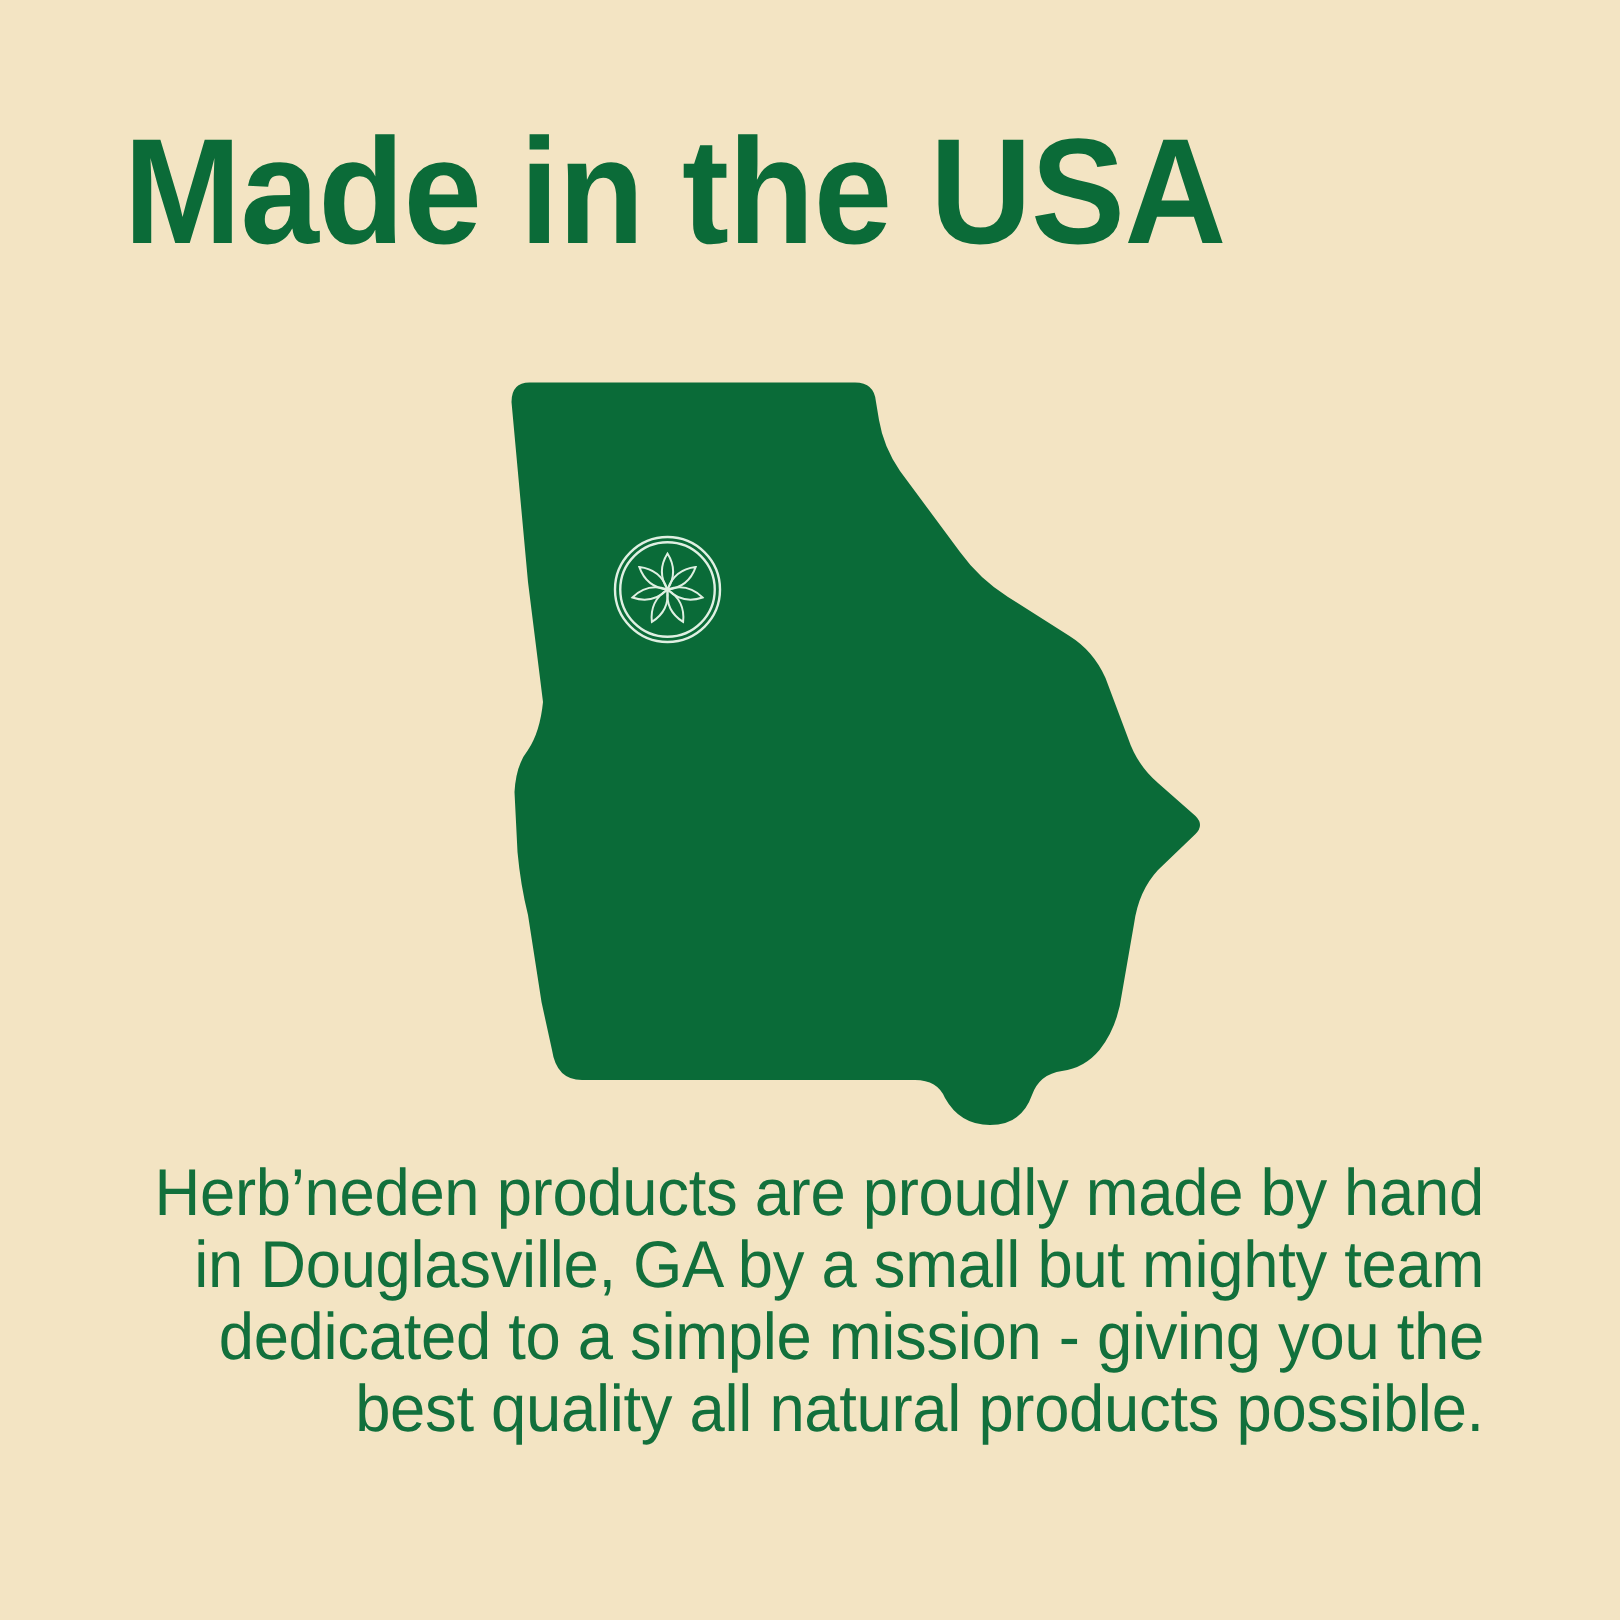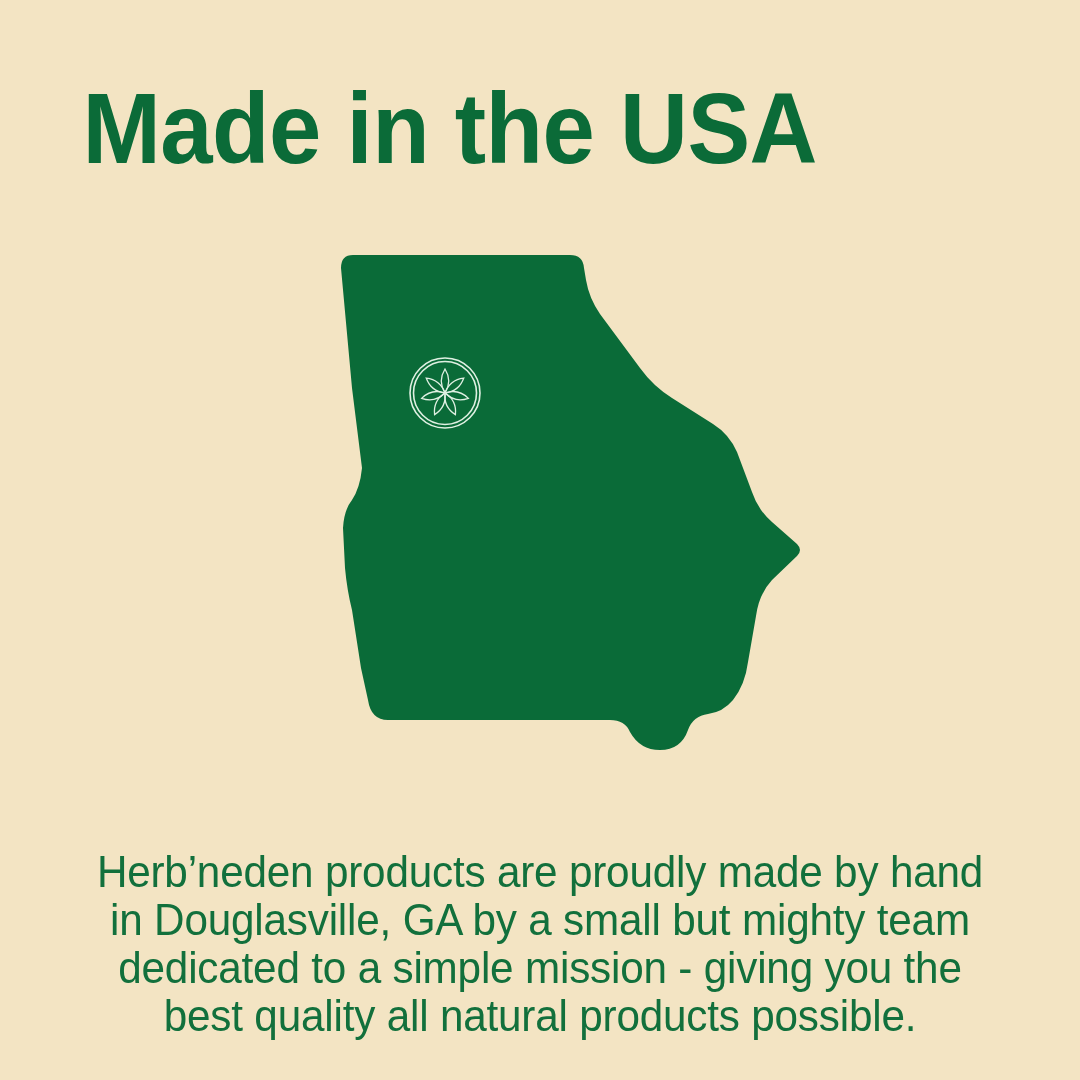--- a/index.html
+++ b/index.html
@@ -57,23 +57,23 @@
     display: block;
     margin: 0 auto;
     width: 1080px;
     height: 540px;
   }
 
   
   #body-wrap {
     position: absolute;
     left: 0;
-    top: 848px;
+    top: 772px;
     width: 1080px;
-    text-align: center;
+    text-align: right;
     padding: 0 72px;
     box-sizing: border-box;
   }
   #body-copy {
     margin: 0;
     color: #12703C;
     font-family: "Liberation Sans Narrow", "Liberation Sans", "DejaVu Sans Condensed", sans-serif;
     font-weight: 400;
     font-size: 44px;
     line-height: 48px;

